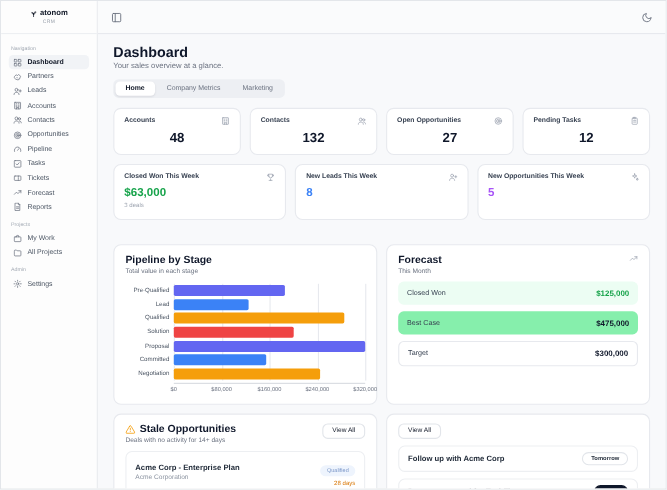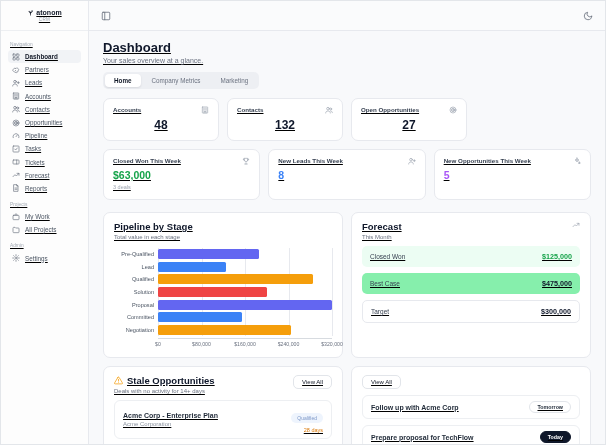--- a/index.html
+++ b/index.html
@@ -1,21 +1,20 @@
 <!DOCTYPE html>
 <html><head>
 <meta charset="utf-8">
 <style>
   * { margin:0; padding:0; box-sizing:border-box; }
   html,body { background:#e9ebee; }
   .app {
     width:606px; height:445px; overflow:hidden; display:flex;
     font-family:"Liberation Sans", sans-serif; background:#fff; position:relative;
     border:1px solid #e3e6ea;
-    text-decoration:underline;
   }
   
   .sidebar { width:88px; flex-shrink:0; background:#fdfdfd; border-right:1px solid #e7e9ee; display:flex; flex-direction:column; }
   .logo-row { height:30px; border-bottom:1px solid #edeff2; display:flex; flex-direction:column; align-items:center; justify-content:center; gap:1px; }
   .logo-line { display:flex; align-items:center; gap:2px; }
   .logo-line svg { width:7px; height:7px; stroke:#111827; }
   .logo-name { font-size:7px; font-weight:700; color:#111827; }
   .logo-sub { font-size:4.5px; color:#9aa1ac; letter-spacing:.08em; }
   .nav { padding:4px 7px; overflow:hidden; }
   .section-label { font-size:4.8px; color:#a3aab4; margin:7px 2px 3px; }
@@ -46,21 +45,21 @@
   .stat-icon svg { width:8px; height:8px; }
   .stat-value { font-size:12px; font-weight:700; color:#0f172a; margin-top:4px; }
   .weekly-row { display:grid; grid-template-columns:repeat(3,1fr); gap:8px; margin-top:8px; }
   .weekly-card { padding:7px 9px 9px; }
   .weekly-value { font-size:10.5px; font-weight:700; margin-top:4px; }
   .weekly-value.green { color:#16a34a; }
   .weekly-value.blue { color:#3b82f6; }
   .weekly-value.purple { color:#a855f7; }
   .weekly-sub { font-size:5.5px; color:#9ca3af; margin-top:3px; }
   
-  .charts-row { display:grid; grid-template-columns:1fr 1fr; gap:8px; margin-top:12px; }
+  .charts-row { display:grid; grid-template-columns:1fr 1fr; gap:8px; margin-top:22px; }
   .panel { padding:8px 10px 9px; }
   .panel-head { display:flex; justify-content:space-between; align-items:flex-start; }
   .panel-title { font-size:9.5px; font-weight:700; color:#0f172a; display:flex; align-items:center; gap:4px; }
   .panel-title .warn { width:9px; height:9px; color:#f59e0b; display:flex; }
   .panel-title .warn svg { width:9px; height:9px; }
   .panel-sub { font-size:6px; color:#6b7280; margin-top:2px; }
   .view-all { font-size:6px; color:#111827; background:#fff; border:1px solid #e2e5ea; border-radius:5px; padding:3px 8px; cursor:pointer; white-space:nowrap; }
   
   .chart-wrap { margin-top:8px; position:relative; padding-left:44px; }
   .plot { position:relative; }
@@ -308,20 +307,33 @@
             <span class="stat-label">Open Opportunities</span>
             <span class="stat-icon">
                 <svg viewBox="0 0 24 24" fill="none" stroke="currentColor" stroke-width="2" stroke-linecap="round" stroke-linejoin="round" style="width:100%;height:100%">
                   <circle cx="12" cy="12" r="9"></circle>
                   <circle cx="12" cy="12" r="5"></circle>
                   <circle cx="12" cy="12" r="1.5"></circle>
                 </svg>
               </span>
           </div>
           <div class="stat-value">27</div>
+        </div>
+        <div class="card stat-card">
+          <div class="stat-head">
+            <span class="stat-label">Pending Tasks</span>
+            <span class="stat-icon">
+                <svg viewBox="0 0 24 24" fill="none" stroke="currentColor" stroke-width="2" stroke-linecap="round" stroke-linejoin="round" style="width:100%;height:100%">
+                  <rect x="5" y="4" width="14" height="17" rx="2"></rect>
+                  <rect x="9" y="2" width="6" height="4" rx="1"></rect>
+                  <path d="M9 11h6M9 15h6"></path>
+                </svg>
+              </span>
+          </div>
+          <div class="stat-value">12</div>
         </div>
       </div>
 
       
       <div class="weekly-row">
         <div class="card weekly-card">
           <div class="stat-head">
             <span class="stat-label">Closed Won This Week</span>
             <span class="stat-icon">
                 <svg viewBox="0 0 24 24" fill="none" stroke="currentColor" stroke-width="2" stroke-linecap="round" stroke-linejoin="round" style="width:100%;height:100%">

